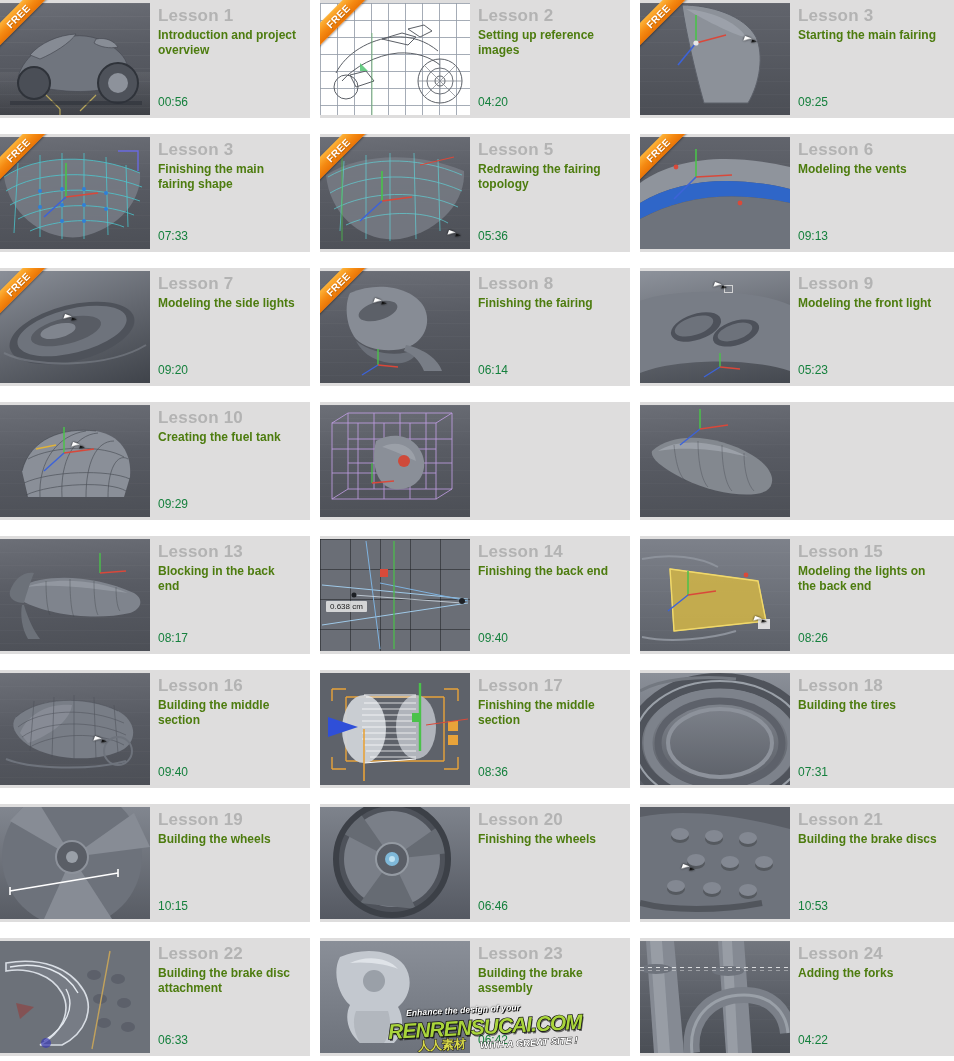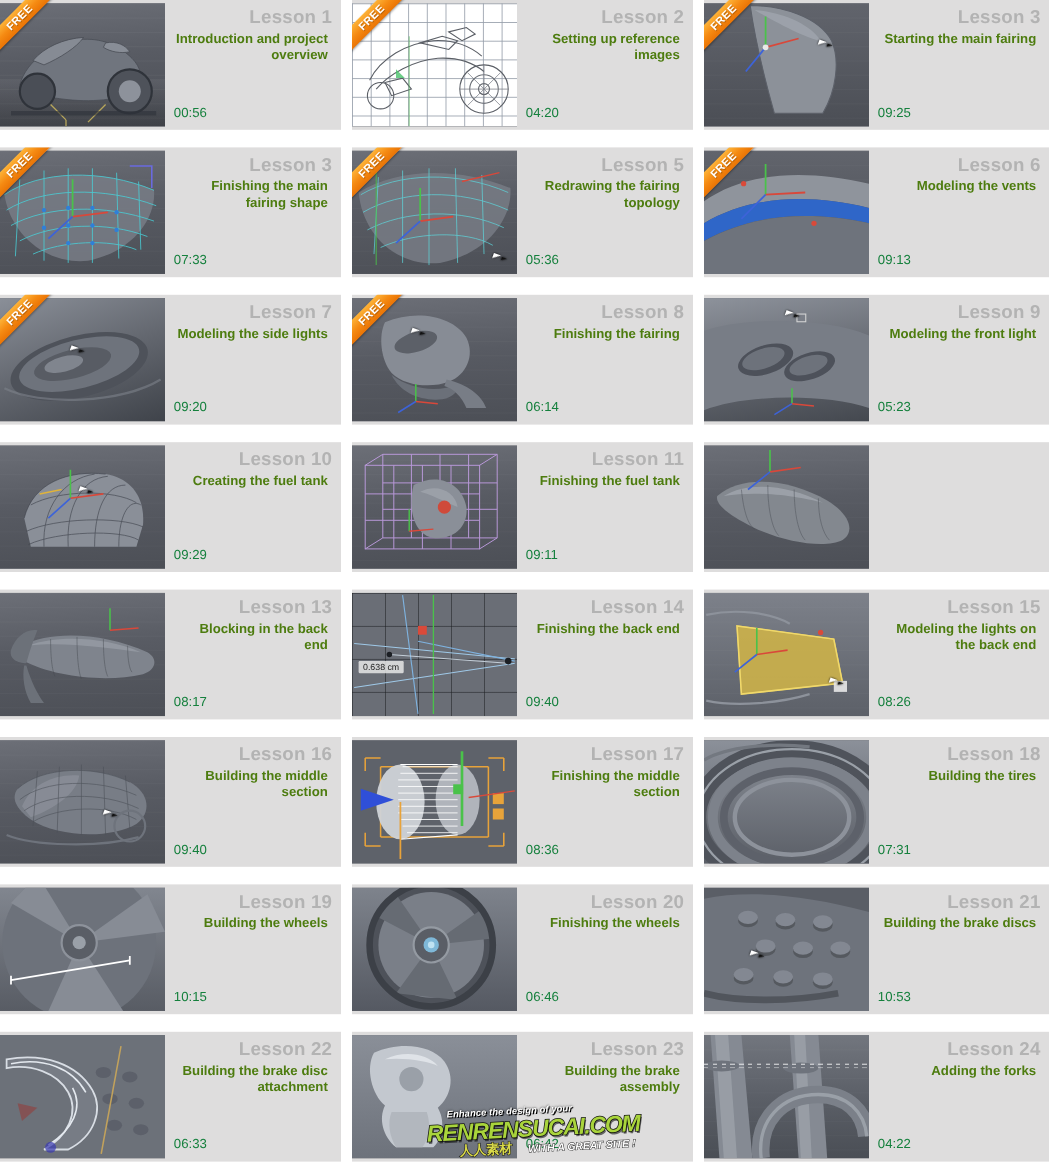--- a/index.html
+++ b/index.html
@@ -54,21 +54,20 @@
     transform: rotate(-45deg);
     z-index: 6;
     text-shadow: 0 1px 1px rgba(120,60,0,.55);
     box-shadow: 0 1px 2px rgba(0,0,0,.35);
   }
   .info {
     flex: 1 1 auto;
     position: relative;
     padding: 6px 8px 0 8px;
     min-width: 0;
-    text-align: right;
   }
   .lesson-no {
     color: #b3b3b3;
     font-size: 17px;
     font-weight: bold;
     line-height: 20px;
     letter-spacing: .2px;
     white-space: nowrap;
   }
   .lesson-title {
@@ -525,25 +524,20 @@
       <path d="M56 36 C78 24 100 34 104 56 C106 74 92 86 74 84 C58 82 50 60 56 36Z" fill="#8a8f98"></path>
       <path d="M62 42 C78 34 94 42 96 56 C78 48 70 44 62 42Z" fill="#a2a7af" opacity=".7"></path>
       <circle cx="84" cy="56" r="6" fill="#cf4a3a"></circle>
       <g stroke-width="1.3">
         <path d="M52 78 L52 58" stroke="#4ac24a"></path>
         <path d="M52 78 L74 76" stroke="#d9483a"></path>
       </g>
     </svg>
       </div>
 
-    </div>
-    <div class="info">
-      <div class="lesson-no">Lesson 11</div>
-      <div class="lesson-title">Finishing the fuel tank</div>
-      <div class="duration">09:11</div>
     </div>
     </div>
     <div class="card">
     <div class="thumb-wrap">
       <div class="thumb">
 
     <div class="vp grey"></div>
     <div class="hgrid" style="opacity:.2"></div>
     <svg viewBox="0 0 150 112" width="150" height="112" style="position:absolute;inset:0">
       <path d="M12 46 C34 26 78 30 112 50 C132 62 138 78 126 86 C110 94 72 88 44 74 C24 64 10 54 12 46Z" fill="#83888f"></path>

